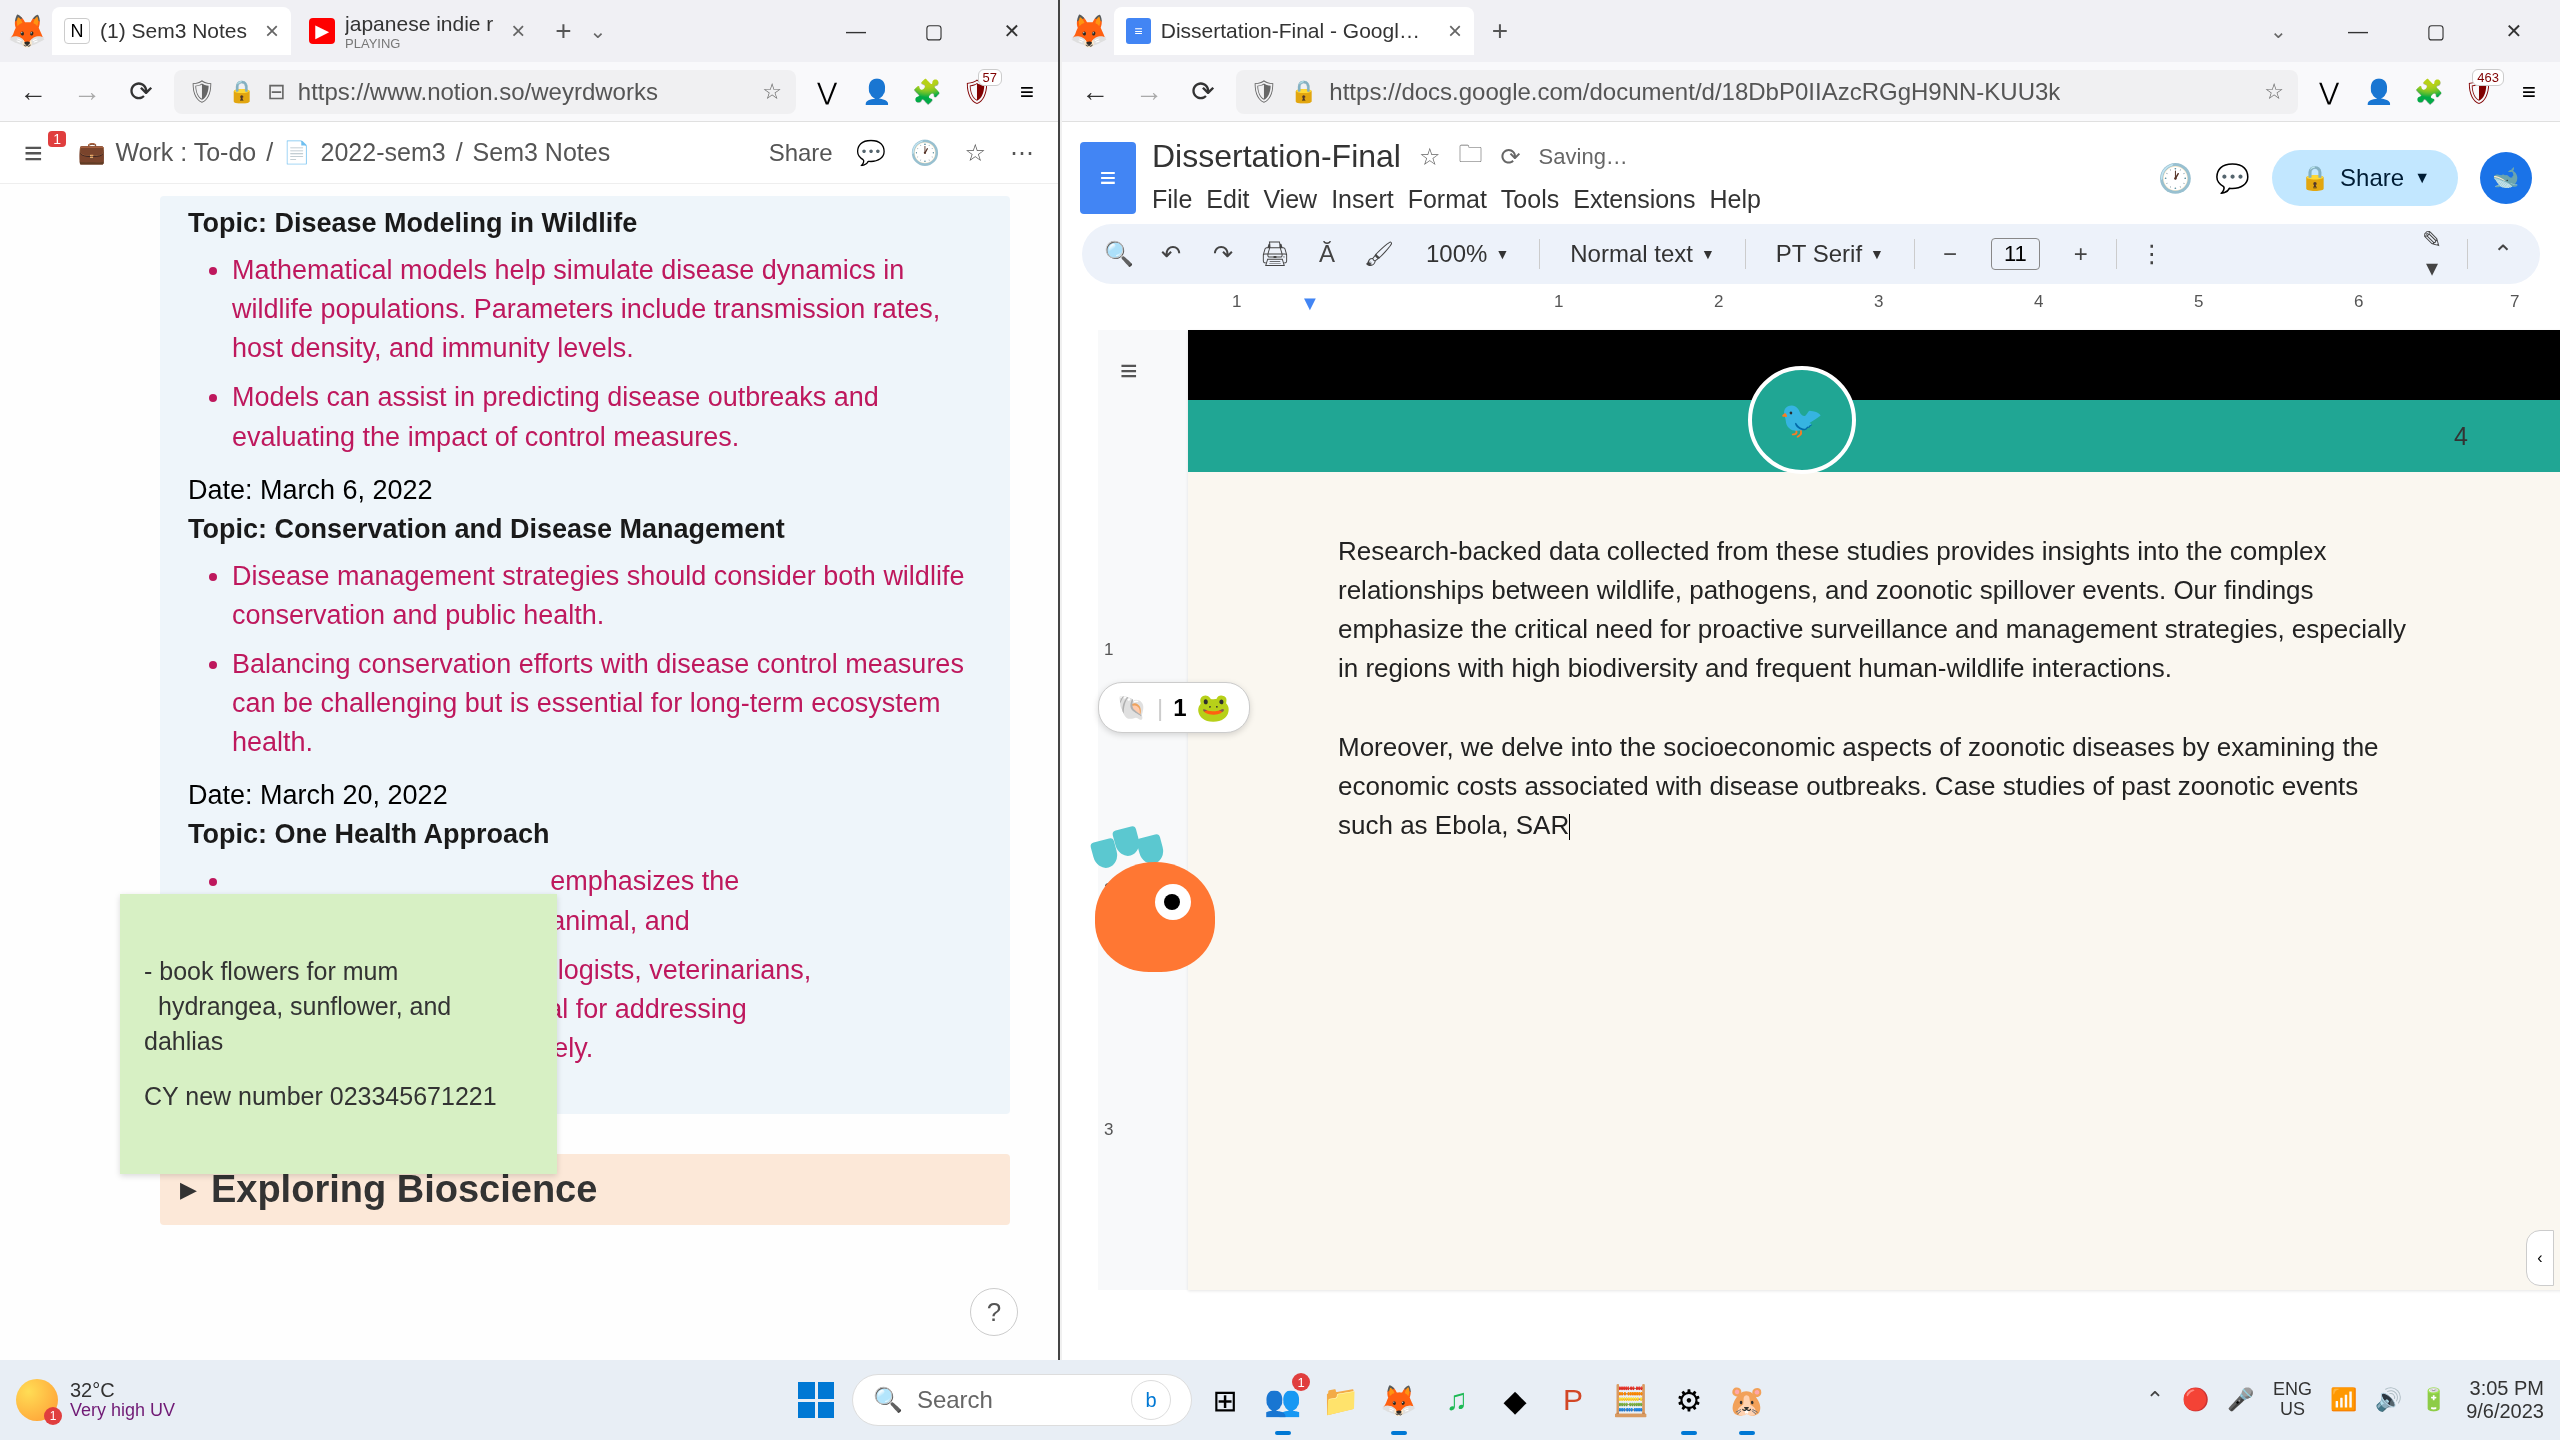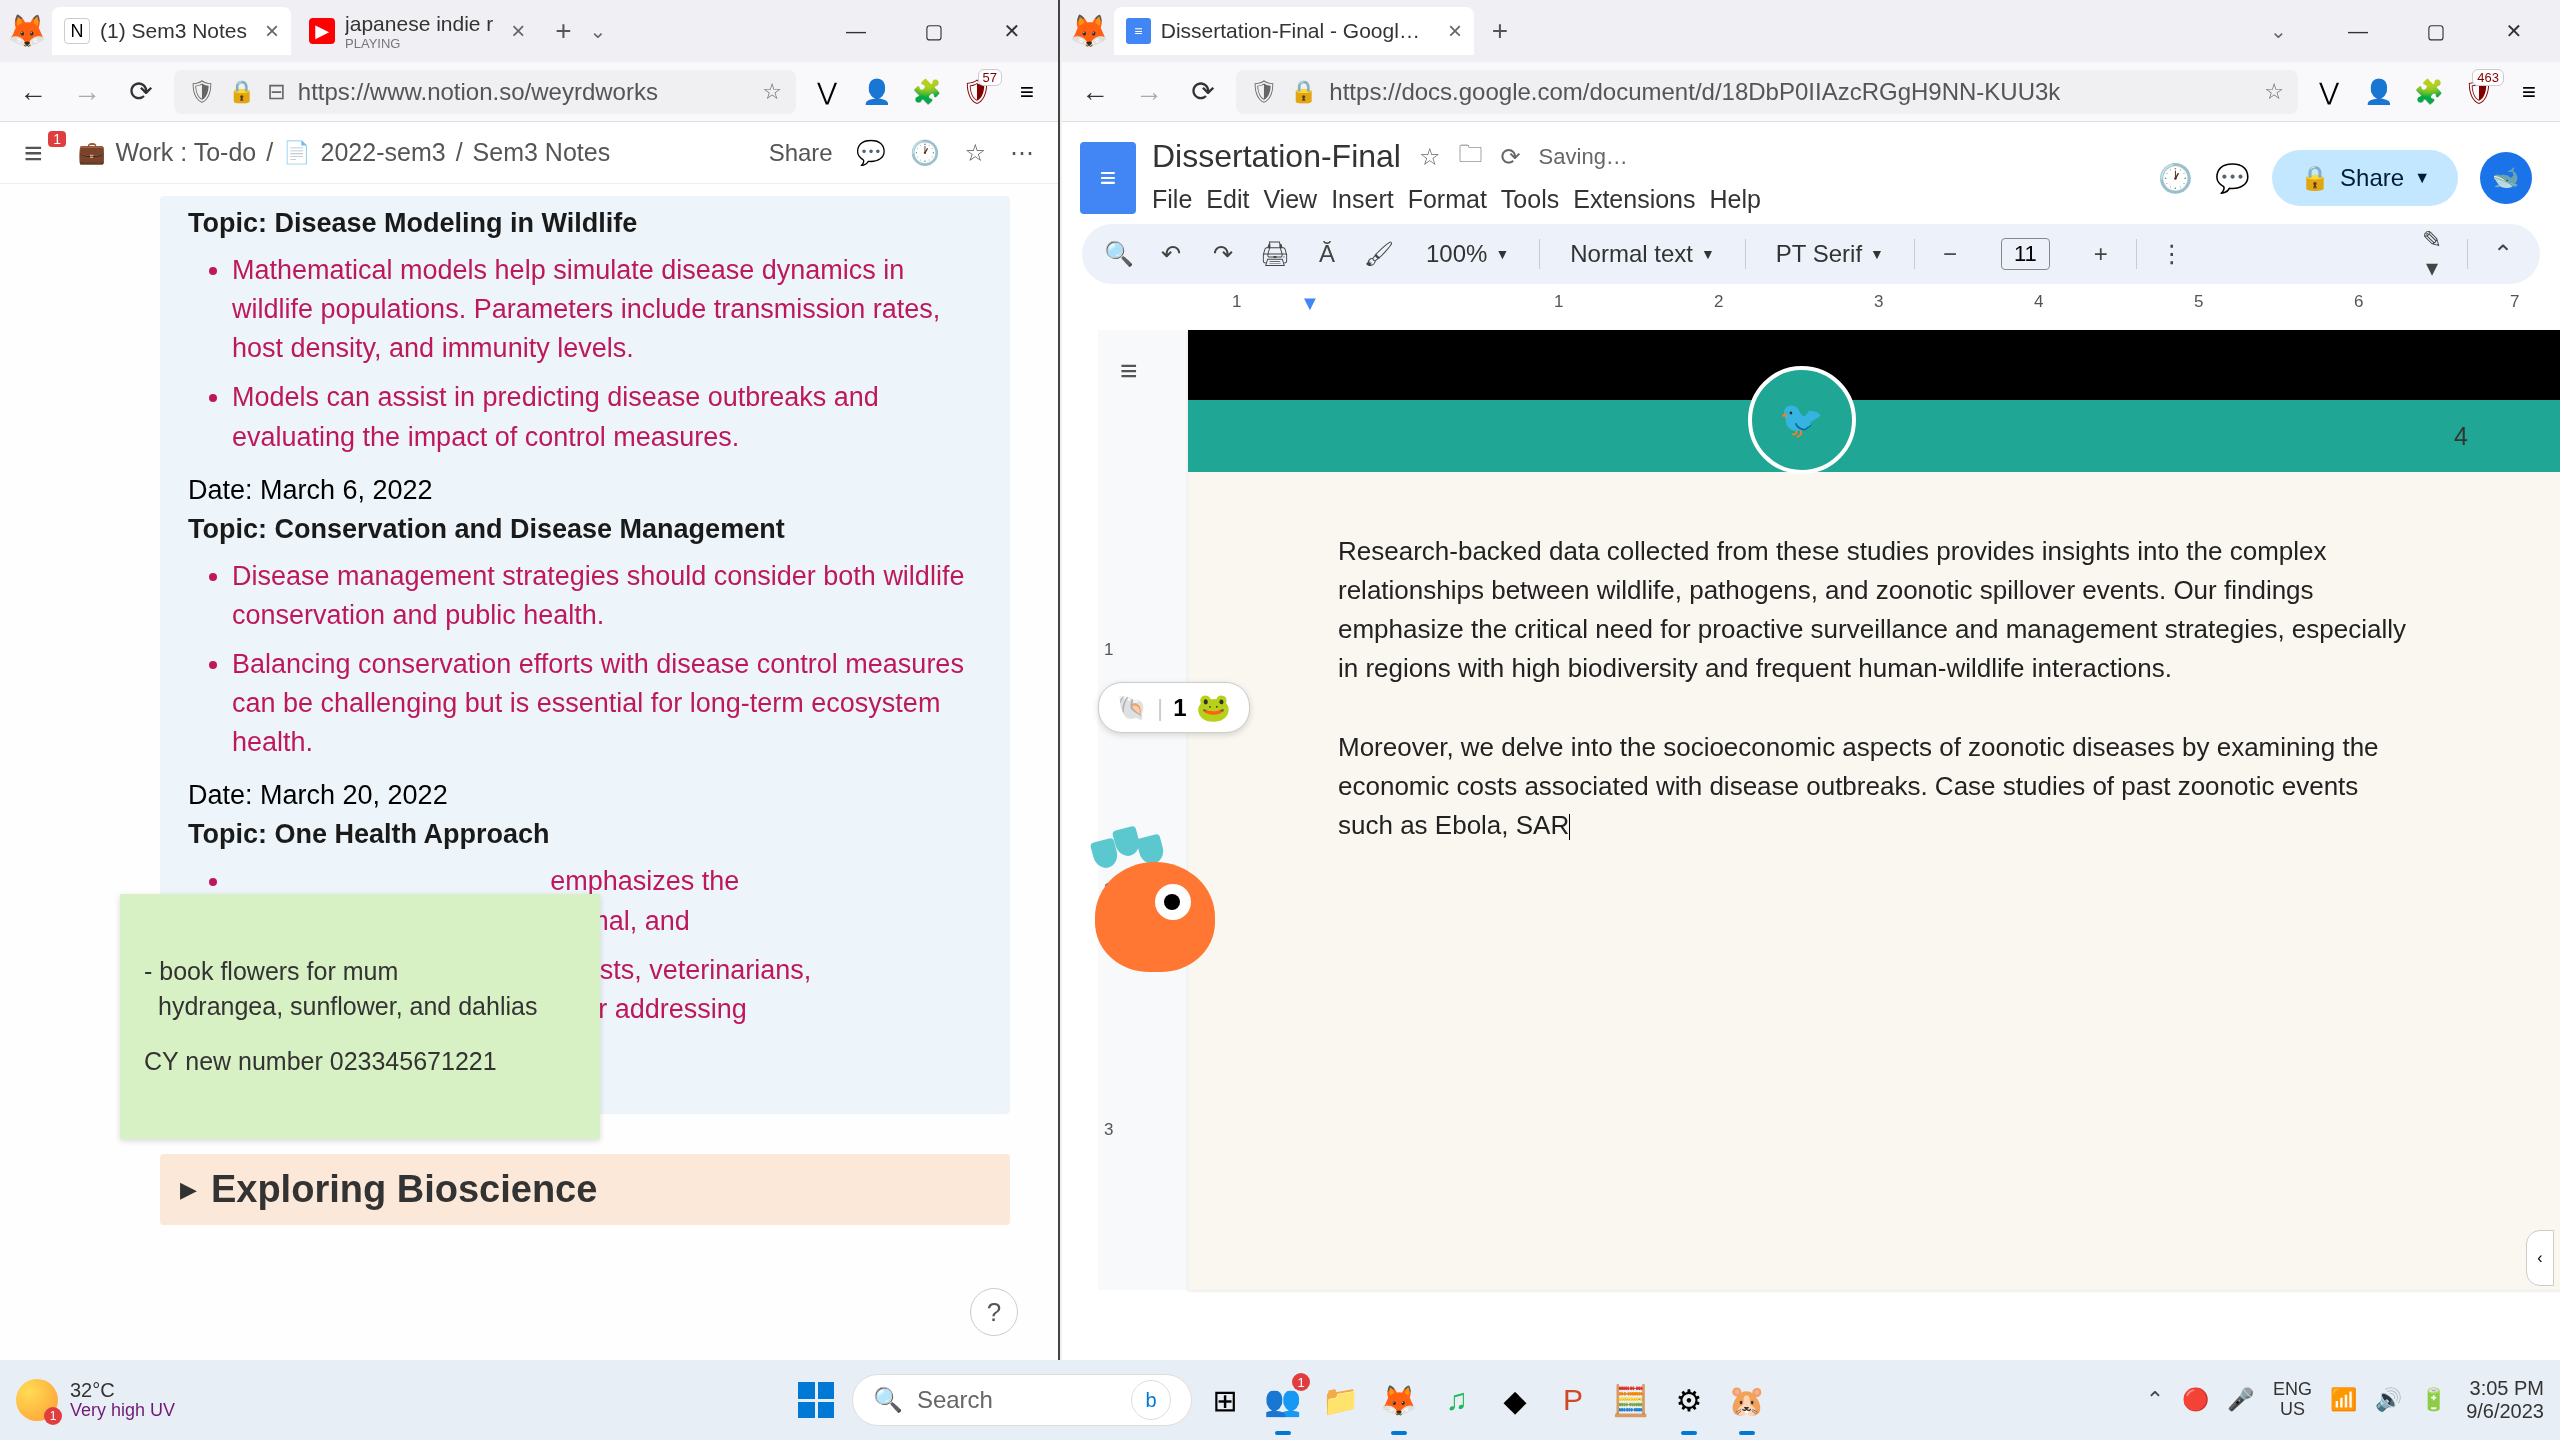--- a/index.html
+++ b/index.html
@@ -47,21 +47,21 @@
 .bullet-list li { font-size: 27px; line-height: 1.45; color: #be185d; margin-bottom: 10px; }
 .date-line { font-size: 27px; font-weight: 400; margin: 18px 0 8px; }
 
 .toggle-block { background: #fce8d8; margin-top: 40px; padding: 14px 20px; display: flex; align-items: center; gap: 14px; border-radius: 4px; }
 .toggle-arrow { font-size: 22px; color: #333; }
 .toggle-title { font-size: 38px; font-weight: 700; color: #333; }
 
 .help-btn { position: absolute; bottom: 24px; right: 40px; width: 48px; height: 48px; border: 1px solid #ccc; border-radius: 50%; display: flex; align-items: center; justify-content: center; font-size: 26px; color: #555; background: #fff; }
 
 
-.sticky-note { position: absolute; left: 120px; top: 894px; width: 480px; background: #d7f0c4; padding: 60px 24px 40px 24px; font-size: 25px; line-height: 1.4; color: #333; box-shadow: 0 2px 6px rgba(0,0,0,0.15); z-index: 50; }
+.sticky-note { position: absolute; left: 120px; top: 894px; width: 437px; background: #d7f0c4; padding: 60px 24px 40px 24px; font-size: 25px; line-height: 1.4; color: #333; box-shadow: 0 2px 6px rgba(0,0,0,0.15); z-index: 50; }
 .sticky-note p { margin-bottom: 20px; }
 
 
 .gdocs-header { background: #fff; padding: 14px 28px 0 18px; display: flex; align-items: flex-start; gap: 16px; }
 .gdocs-logo { width: 56px; height: 72px; background: #4285f4; border-radius: 4px; display: flex; align-items: center; justify-content: center; color: #fff; font-size: 28px; margin-top: 6px; }
 .gdocs-title-area { flex: 1; }
 .gdocs-title-row { display: flex; align-items: center; gap: 18px; }
 .gdocs-title { font-size: 32px; color: #333; }
 .gdocs-title-icon { font-size: 24px; color: #666; }
 .gdocs-saving { font-size: 22px; color: #666; }
@@ -69,21 +69,21 @@
 .gdocs-menu-item { font-size: 25px; color: #333; }
 .gdocs-actions { display: flex; align-items: center; gap: 22px; margin-top: 14px; }
 .gdocs-action-icon { font-size: 28px; color: #444; }
 .gdocs-share-btn { background: #c2e7ff; padding: 14px 28px; border-radius: 40px; display: flex; align-items: center; gap: 10px; font-size: 24px; color: #001d35; }
 .gdocs-avatar { width: 52px; height: 52px; border-radius: 50%; background: #1a73e8; display: flex; align-items: center; justify-content: center; color: #fff; font-size: 22px; }
 
 .gdocs-toolbar { height: 60px; margin: 10px 20px 0 20px; background: #edf2fa; border-radius: 30px; display: flex; align-items: center; padding: 0 20px; gap: 18px; }
 .tb-icon { font-size: 24px; color: #444; width: 34px; text-align: center; }
 .tb-sep { width: 1px; height: 30px; background: #ccc; }
 .tb-select { font-size: 24px; color: #333; padding: 0 12px; display: flex; align-items: center; gap: 8px; }
-.tb-fontsize { border: 1px solid #888; border-radius: 4px; padding: 2px 12px; font-size: 22px; margin: 0 16px; }
+.tb-fontsize { border: 1px solid #888; border-radius: 4px; padding: 2px 12px; font-size: 22px; margin: 0 6px; }
 .tb-spacer { flex: 1; }
 
 .gdocs-ruler { height: 28px; margin: 8px 0 0 80px; position: relative; font-size: 17px; color: #555; }
 .ruler-mark { position: absolute; }
 
 .gdocs-canvas { position: relative; margin: 10px 0 0 36px; height: 960px; background: #f8f9fa; }
 .docs-outline-btn { position: absolute; left: 22px; top: 24px; font-size: 30px; color: #555; }
 .vruler { position: absolute; left: 0; top: 0; width: 32px; height: 100%; }
 .vruler-mark { position: absolute; font-size: 17px; color: #555; left: 6px; }
 

